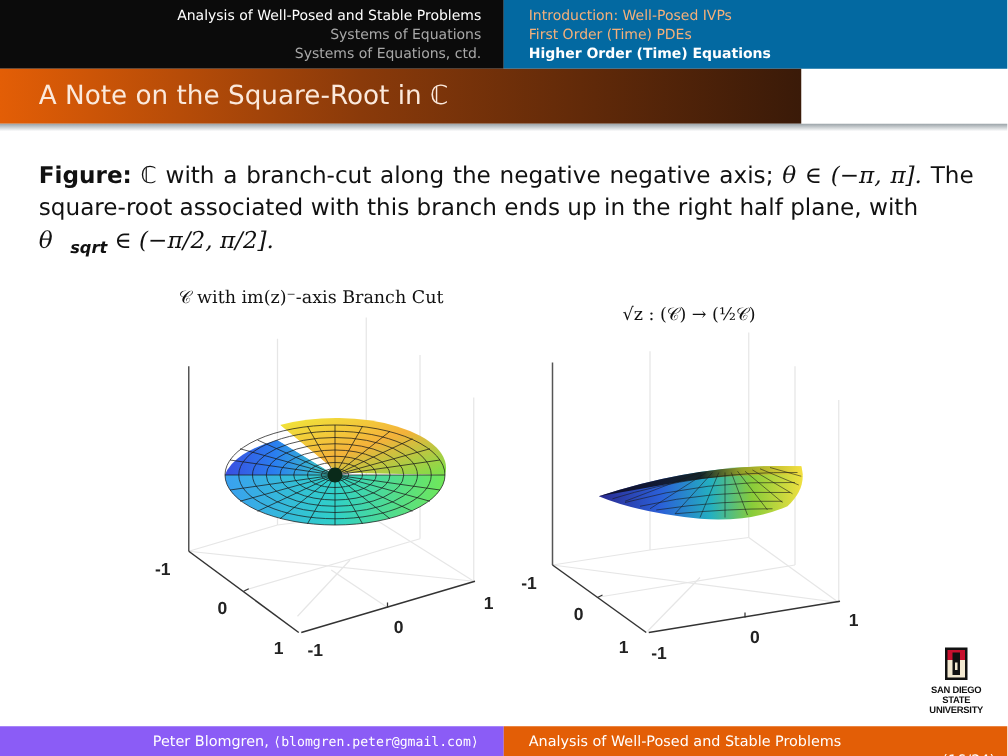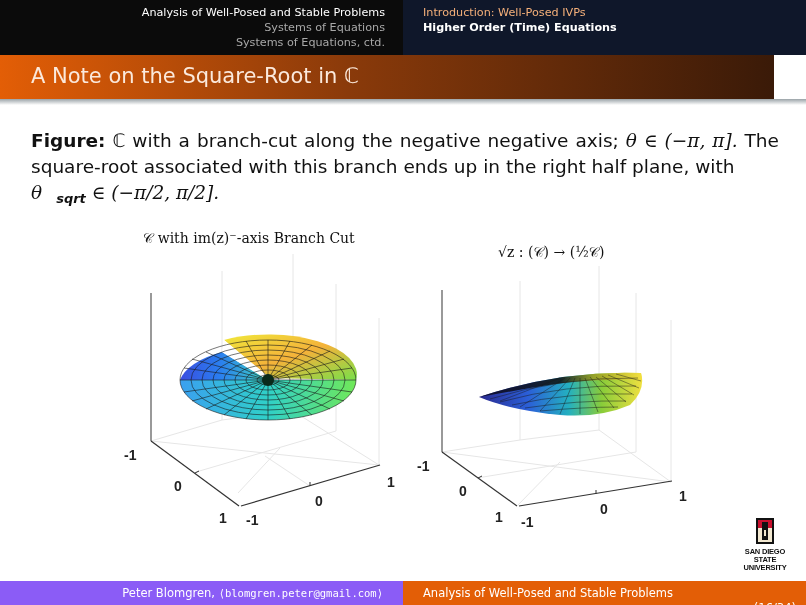--- a/index.html
+++ b/index.html
@@ -1,24 +1,24 @@
 <!DOCTYPE html>
 <html><head>
 <meta charset="utf-8">
 <style>
   html, body { margin:0; padding:0; }
   body { width:806px; height:605px; position:relative; overflow:hidden; background:#ffffff; font-family:"DejaVu Sans", sans-serif; }
   .headline { position:absolute; left:0; top:0; width:806px; height:55px; display:flex; }
   .hl-left { width:403px; height:55px; background:#0b0b0b; text-align:right; box-sizing:border-box; padding:5px 18px 0 0; font-size:11.2px; line-height:15px; }
-  .hl-right { width:403px; height:55px; background:#0f172a; box-sizing:border-box; padding:5px 0 0 20px; font-size:11.2px; line-height:15px; }
+  .hl-right { width:403px; height:55px; background:#0369a1; box-sizing:border-box; padding:5px 0 0 20px; font-size:11.2px; line-height:15px; }
   .hl-left .active { color:#ffffff; }
   .hl-left .inactive { color:#a8a8a8; }
   .hl-right .active { color:#ffffff; font-weight:bold; }
   .hl-right .inactive { color:#f5b07a; }
-  .frametitle { position:absolute; left:0; top:55px; width:774px; height:44px; background:linear-gradient(to right, #e35e06 0%, #8a3a0a 45%, #3a1a08 100%); }
+  .frametitle { position:absolute; left:0; top:55px; width:641px; height:44px; background:linear-gradient(to right, #e35e06 0%, #8a3a0a 45%, #3a1a08 100%); }
   .frametitle span { position:absolute; left:31px; top:9px; color:#fbe9dc; font-size:21px; }
   .shadow { position:absolute; left:0; top:99px; width:806px; height:6px; background:linear-gradient(to bottom, #9aa3a8, #ffffff); }
   .caption { position:absolute; left:31px; top:128px; width:748px; font-size:18.5px; line-height:26px; color:#111; text-align:justify; font-family:"DejaVu Sans", sans-serif; }
   .caption b { font-weight:bold; }
   .caption .math { font-family:"DejaVu Serif", serif; font-style:italic; }
   .caption .sub { font-size:13px; vertical-align:-4px; font-style:italic; font-family:"DejaVu Sans", sans-serif; font-weight:bold;margin-left:14px; }
   .plot-title { position:absolute; font-family:"DejaVu Serif", serif; font-size:14px; color:#111; }
   .tick { position:absolute; font-family:"Liberation Sans", sans-serif; font-weight:bold; font-size:14px; color:#222; }
   .footline { position:absolute; left:0; top:581px; width:806px; height:24px; display:flex; }
   .fl-left { width:403px; height:24px; background:#8b5cf6; color:#fff; font-size:11.5px; text-align:right; box-sizing:border-box; padding:5px 20px 0 0; }
@@ -33,20 +33,21 @@
 <body>
 
 <div class="headline">
   <div class="hl-left">
     <div class="active">Analysis of Well-Posed and Stable Problems</div>
     <div class="inactive">Systems of Equations</div>
     <div class="inactive">Systems of Equations, ctd.</div>
   </div>
   <div class="hl-right">
     <div class="inactive">Introduction: Well-Posed IVPs</div>
+    <div class="inactive">First Order (Time) PDEs</div>
     <div class="active">Higher Order (Time) Equations</div>
   </div>
 </div>
 
 <div class="frametitle">
   <span>A Note on the Square-Root in ℂ</span>
 </div>
 <div class="shadow"></div>
 
 <div class="caption">

